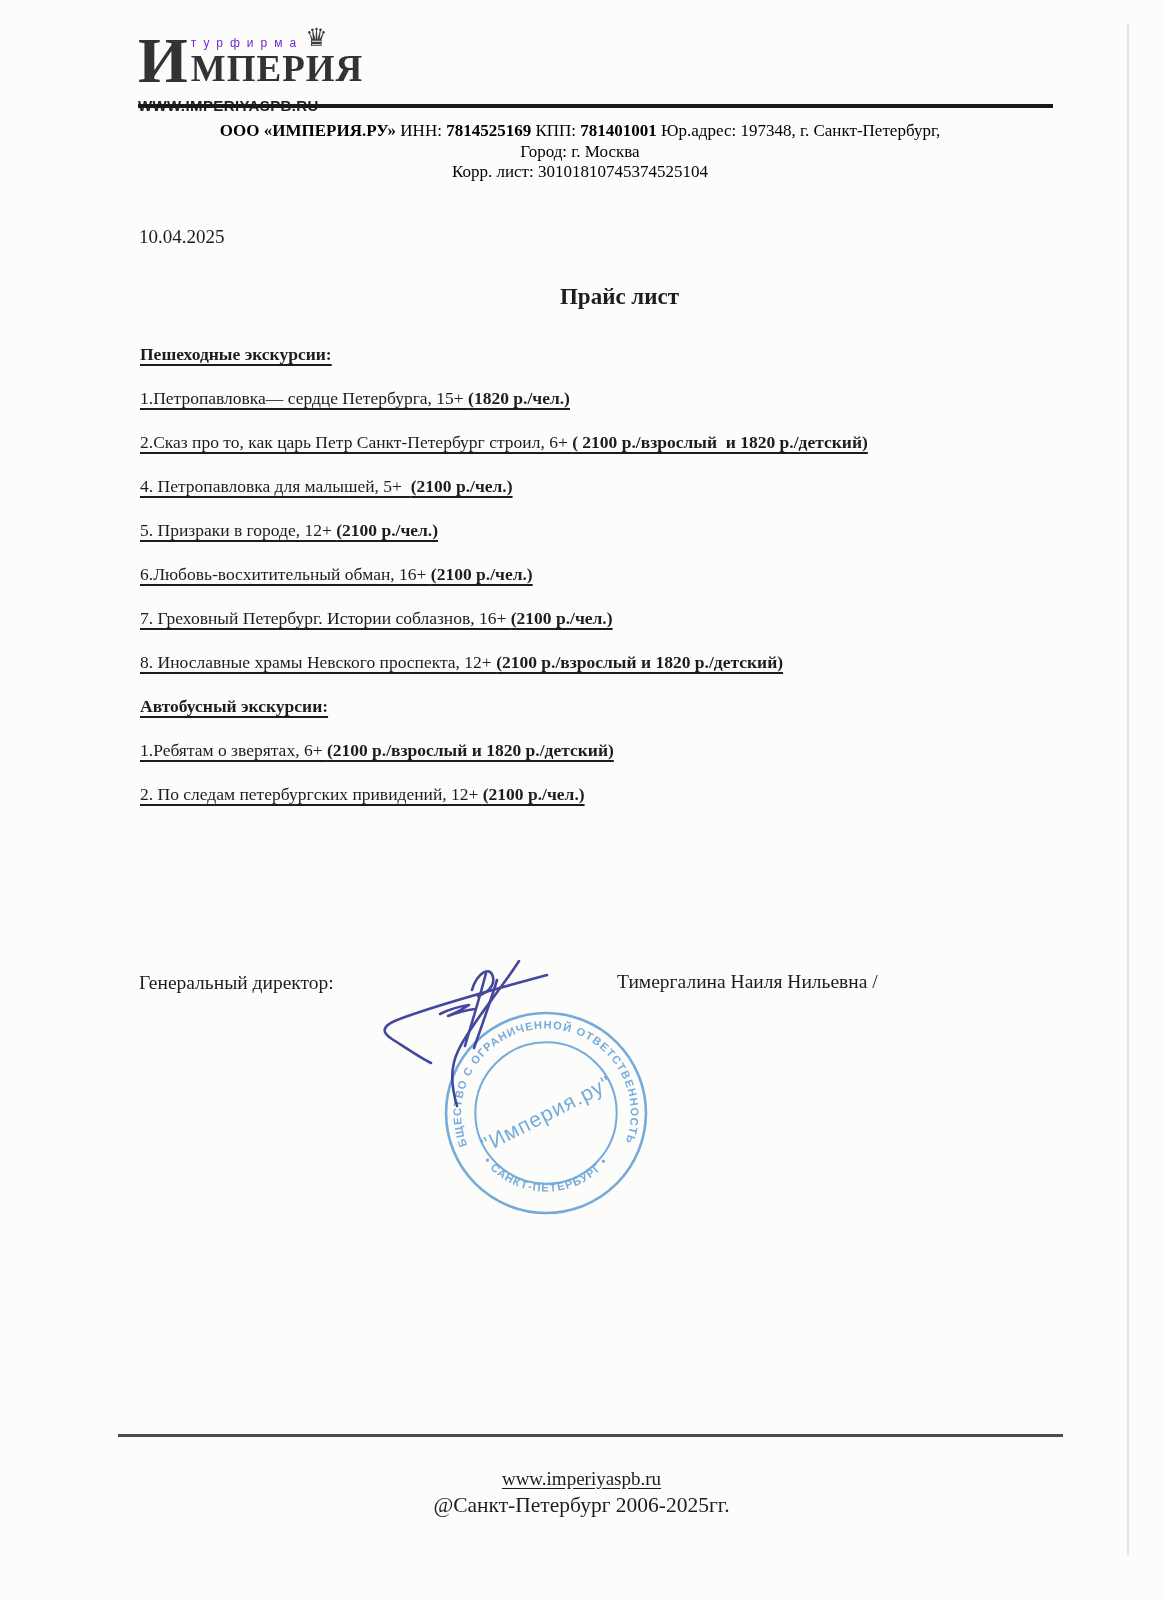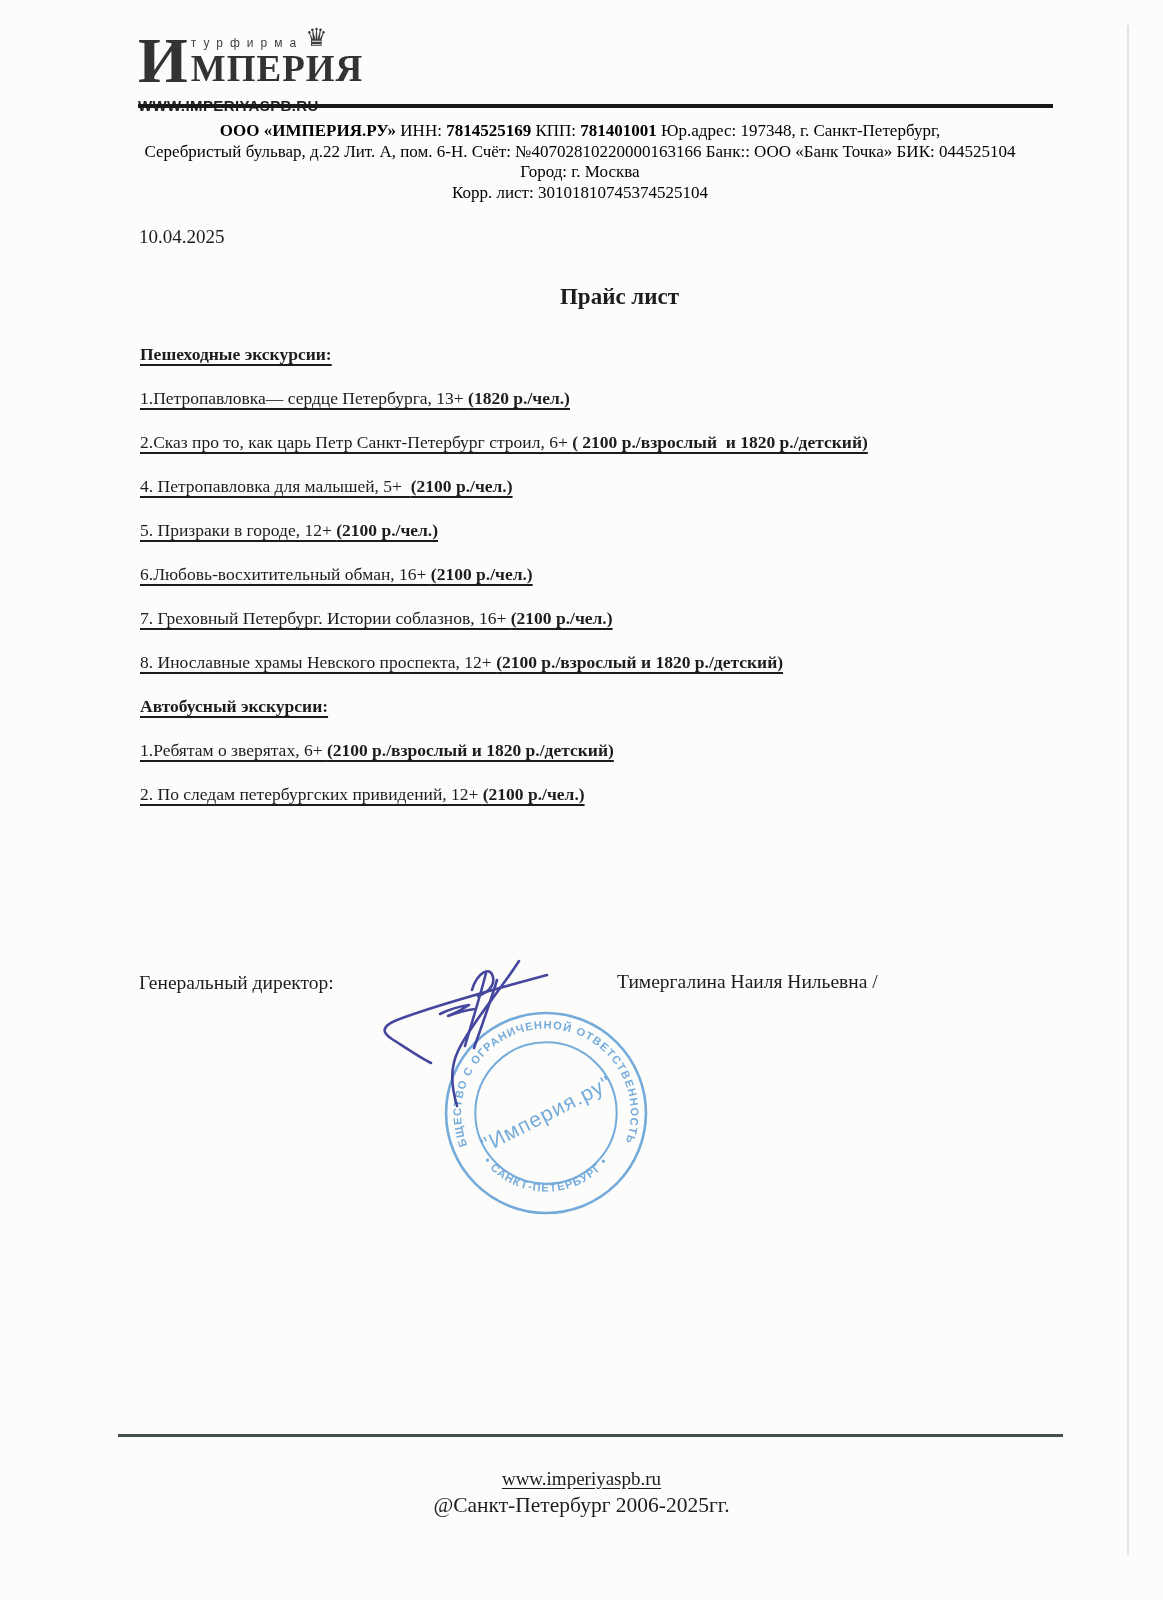--- a/index.html
+++ b/index.html
@@ -13,21 +13,21 @@
     color:#1c1c1c;
     overflow:hidden;
   }
   .scan-edge{position:absolute;left:1127px;top:25px;width:2px;height:1530px;background:#dddddad8;}
   
   .logo{position:absolute;left:138px;top:31px;color:#333;}
   .logo-main{display:flex;align-items:flex-start;}
   .logo-i{font-weight:bold;font-size:64px;line-height:0.95;letter-spacing:0;}
   .logo-right{margin-left:3px;}
   .logo-top{display:flex;align-items:flex-start;height:20px;}
-  .logo-tagline{font-family:"Liberation Sans",sans-serif;font-size:12px;letter-spacing:7px;color:#404040;margin-top:5px;}
+  .logo-tagline{font-family:"Liberation Sans",sans-serif;font-size:12px;letter-spacing:7px;color:#6d28d9;margin-top:5px;}
   .logo-crown{font-size:25px;line-height:1;margin-left:2px;margin-top:-6px;color:#3a3a3a;}
   .logo-rest{font-weight:bold;font-size:37px;line-height:1;letter-spacing:1px;margin-top:-1px;}
   .logo-site{font-family:"Liberation Sans",sans-serif;font-weight:bold;font-size:15px;letter-spacing:0.4px;margin-top:5px;color:#222;}
   .header-rule{position:absolute;left:138px;top:104px;width:915px;height:4px;background:#191919;}
   
   .company{position:absolute;left:75px;top:121px;width:1010px;text-align:center;font-size:17px;line-height:20.5px;color:#000000;}
   .company b{font-weight:bold;}
   
   .doc-date{position:absolute;left:139px;top:226px;font-size:19px;}
   .doc-title{position:absolute;left:0;top:284px;width:100%;text-align:center;}
@@ -73,33 +73,32 @@
 
   <div class="company">
     <div>
       <b>ООО «ИМПЕРИЯ.РУ»</b>
       <span>ИНН:</span>
       <b>7814525169</b>
       <span>КПП:</span>
       <b>781401001</b>
       <span>Юр.адрес:  197348, г. Санкт-Петербург,</span>
     </div>
-    <div>Серебристый бульвар, д.22 Лит. А, пом. 6-Н. Счёт: №40702810220000163166  Банк:: ООО «Банк Точка» БИК: 044525104</div>
     <div>Город: г. Москва</div>
     <div>Корр. лист: 30101810745374525104</div>
   </div>
 
   <div class="doc-date">10.04.2025</div>
   <div class="doc-title">
     <span>Прайс лист</span>
   </div>
 
   <div class="list">
     <div class="row sec-title">Пешеходные экскурсии:</div>
-    <div class="row"><span>1.Петропавловка— сердце Петербурга, 13+ </span><span class="price">(1820 р./чел.)</span></div>
+    <div class="row"><span>1.Петропавловка— сердце Петербурга, 15+ </span><span class="price">(1820 р./чел.)</span></div>
     <div class="row"><span>2.Сказ про то, как царь Петр Санкт-Петербург строил, 6+ </span><span class="price">( 2100 р./взрослый  и 1820 р./детский)</span></div>
     <div class="row"><span>4. Петропавловка для малышей, 5+  </span><span class="price">(2100 р./чел.)</span></div>
     <div class="row"><span>5. Призраки в городе, 12+ </span><span class="price">(2100 р./чел.)</span></div>
     <div class="row"><span>6.Любовь-восхитительный обман, 16+ </span><span class="price">(2100 р./чел.)</span></div>
     <div class="row"><span>7. Греховный Петербург. Истории соблазнов, 16+ </span><span class="price">(2100 р./чел.)</span></div>
     <div class="row"><span>8. Инославные храмы Невского проспекта, 12+ </span><span class="price">(2100 р./взрослый и 1820 р./детский)</span></div>
     <div class="row sec-title">Автобусный экскурсии:</div>
     <div class="row"><span>1.Ребятам о зверятах, 6+ </span><span class="price">(2100 р./взрослый и 1820 р./детский)</span></div>
     <div class="row"><span>2. По следам петербургских привидений, 12+ </span><span class="price">(2100 р./чел.)</span></div>
   </div>

